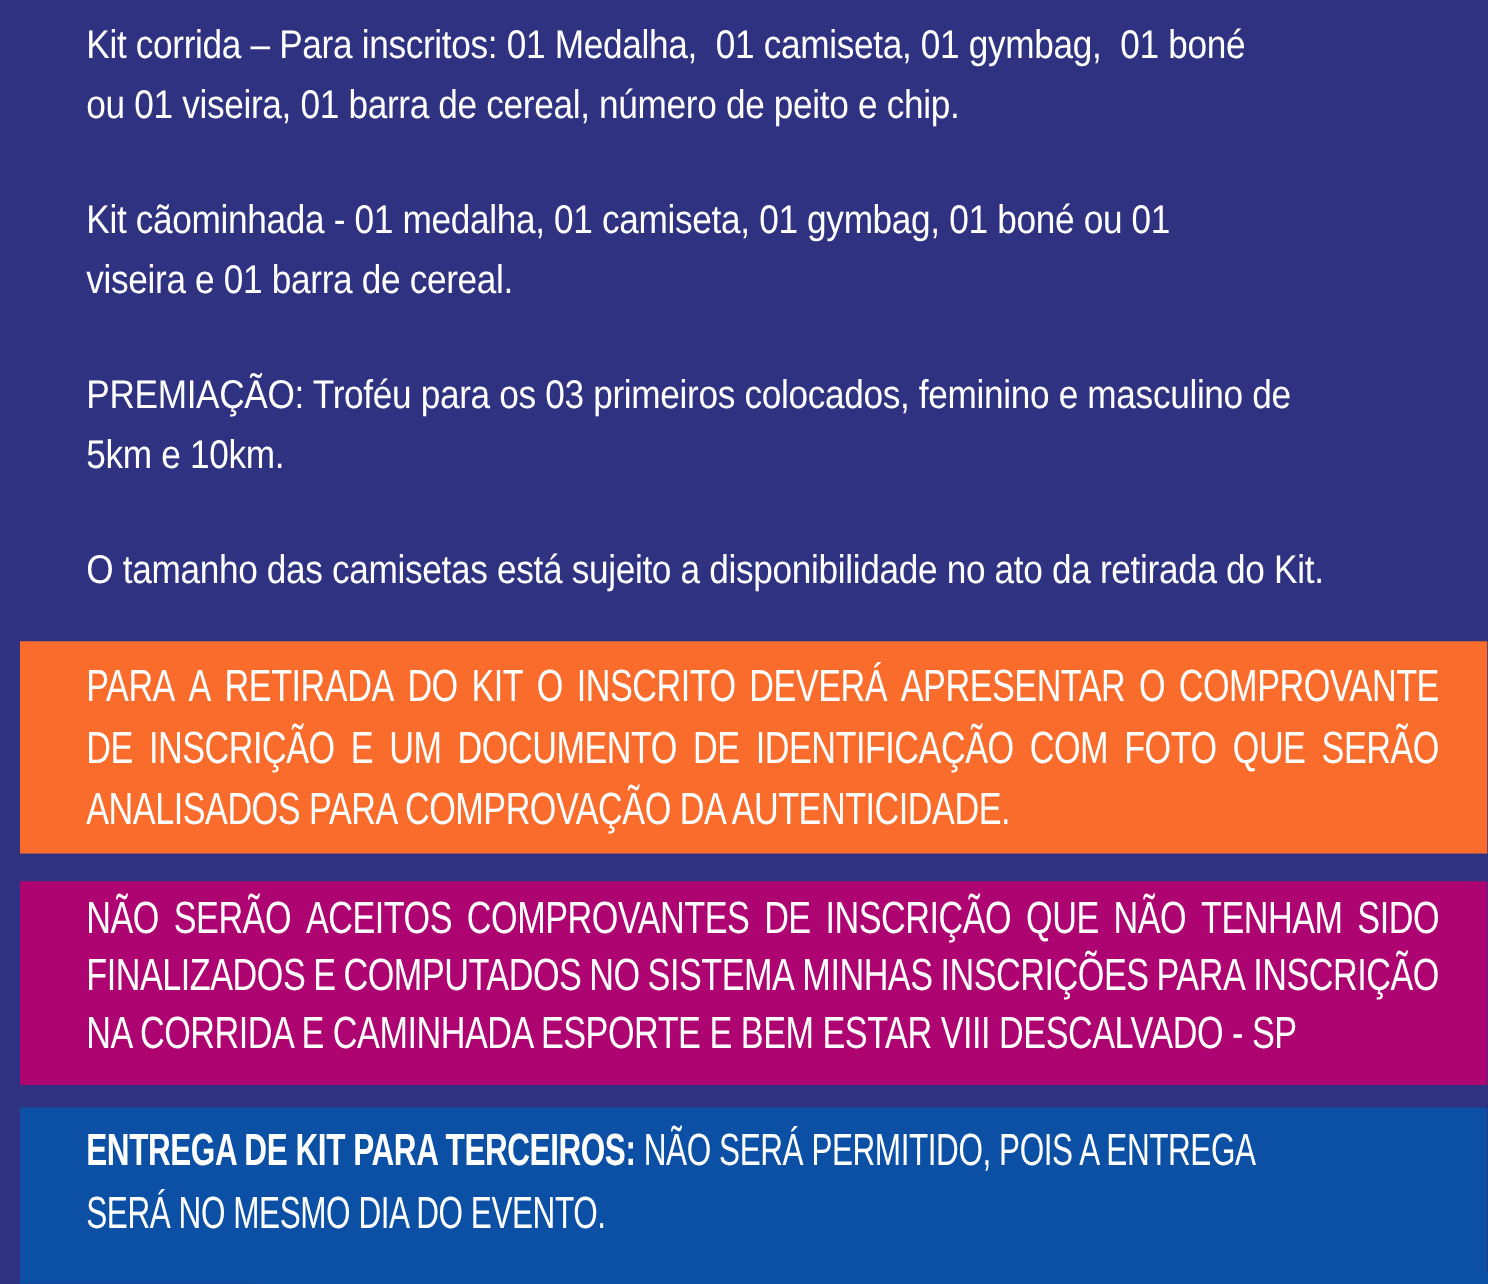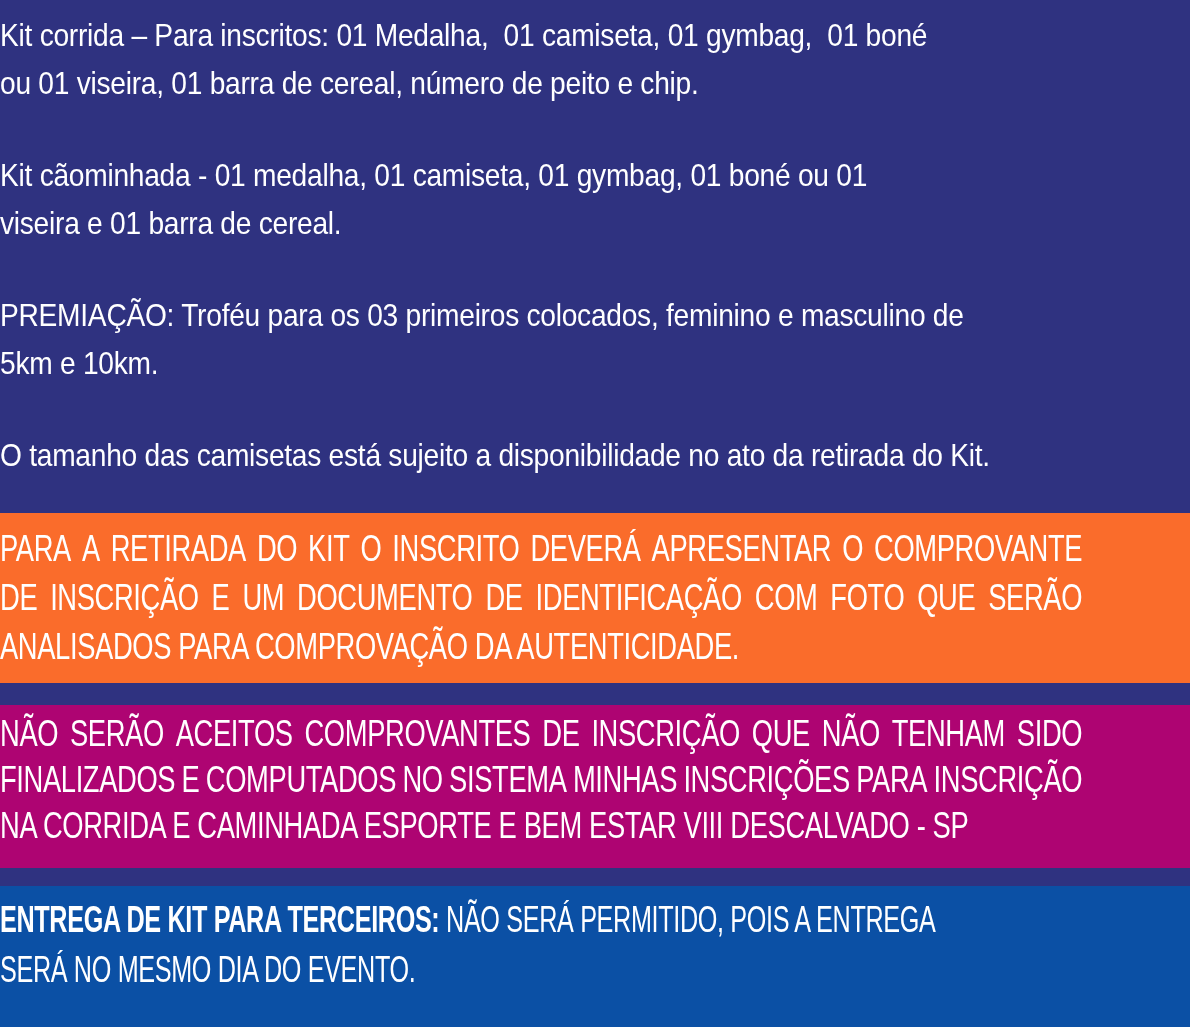--- a/index.html
+++ b/index.html
@@ -1,21 +1,21 @@
 <!DOCTYPE html>
 <html lang="pt-br" style="--navy: #2F3280; --orange: #FA6C2B; --magenta: #AE0472; --blue: #0B50A5; --text_white: #FFFFFF;"><head>
 <meta charset="utf-8">
 <style>
   html,body{margin:0;padding:0;}
   body{
     width:1190px;height:1027px;overflow:hidden;
     font-family:"Liberation Sans","DejaVu Sans",sans-serif;
     background:var(--navy,#2F3280);
   }
-  .sec{box-sizing:border-box;overflow:hidden;color:var(--text_white,#fff);}
+  .sec{box-sizing:border-box;padding-left:53px;overflow:hidden;color:var(--text_white,#fff);margin-left:16px;}
   .inner{transform-origin:0 0;}
   .line{white-space:pre;}
   
   .sec-kitinfo{height:513px;background:var(--navy,#2F3280);padding-top:11px;}
   .sec-kitinfo .inner{width:1226px;transform:scaleX(.88);font-size:32px;line-height:48px;letter-spacing:-.3px;}
   .para{margin:0 0 44px 0;}
   
   .sec-retirada{height:170px;background:var(--orange,#FA6C2B);padding-top:11px;}
   .sec-retirada .inner{width:1424px;transform:scaleX(.76);font-size:36px;line-height:49px;letter-spacing:-.5px;}
   

